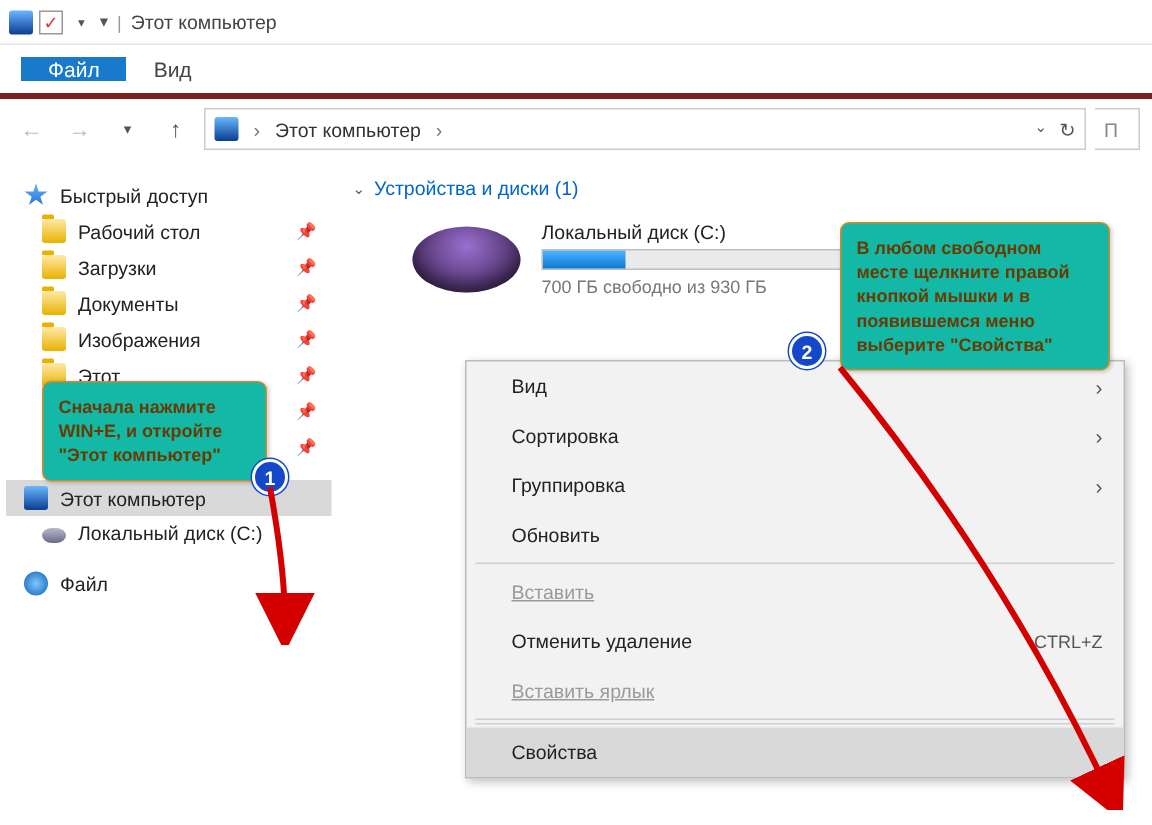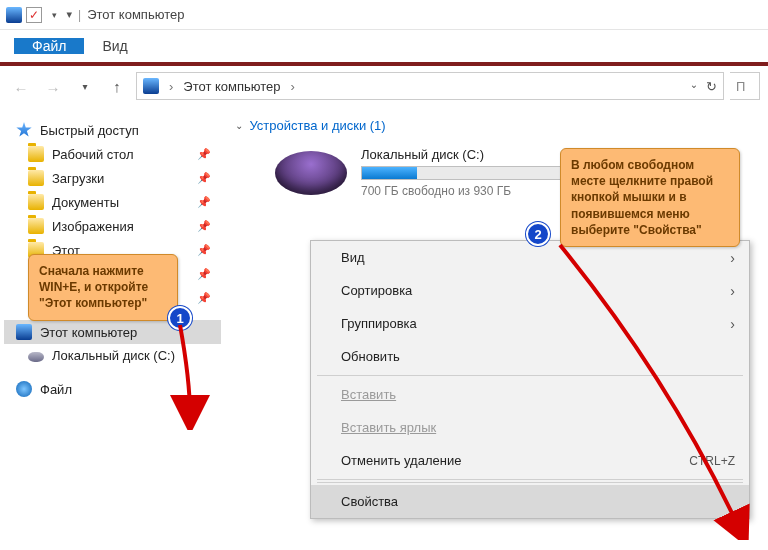--- a/index.html
+++ b/index.html
@@ -59,21 +59,21 @@
 
 .ctxmenu { position:absolute; left:310px; top:240px; width:440px; background:#f2f2f2; border:1px solid #bcbcbc; box-shadow:2px 2px 6px rgba(0,0,0,.25); }
 .ctx-item { padding:9px 28px 9px 30px; border-bottom:none; color:#222; display:flex; align-items:center; position:relative;}
 .ctx-item.disabled{color:#9a9a9a;text-decoration:underline;}
 .ctx-item.highlight{background:#d9d9d9;}
 .ctx-sep{height:1px;background:#cfcfcf;margin:2px 6px;}
 .ctx-arrow{position:absolute;right:14px;color:#555;font-size:14px;}
 .ctx-shortcut{position:absolute;right:14px;color:#555;font-size:12px;}
 
 
-.callout { position:absolute; background:#fdba74; border:1px solid #d08a2a; border-radius:6px; padding:8px 10px; font-size:12px; color:#6b3a00; line-height:1.35; box-shadow:1px 1px 3px rgba(0,0,0,.2); }
+.callout { position:absolute; background:#14b8a6; border:1px solid #d08a2a; border-radius:6px; padding:8px 10px; font-size:12px; color:#6b3a00; line-height:1.35; box-shadow:1px 1px 3px rgba(0,0,0,.2); }
 .callout.c1{ left:28px; top:254px; width:150px; font-weight:600;}
 .callout.c2{ left:560px; top:148px; width:180px; font-weight:600;}
 
 .badge{position:absolute;width:24px;height:24px;border-radius:50%;background:#1447c9;border:2px solid #fff;color:#fff;display:flex;align-items:center;justify-content:center;font-weight:bold;font-size:13px;box-shadow:0 0 0 1px #1447c9;}
 .badge.b1{left:168px;top:306px;}
 .badge.b2{left:526px;top:222px;}
 
 .arrow{position:absolute;pointer-events:none;}
 </style>
 </head>
@@ -206,26 +206,26 @@
       <span>Группировка</span>
       <span class="ctx-arrow">›</span>
     </div>
   <div class="ctx-item">
       <span>Обновить</span>
     </div>
   <div class="ctx-sep"></div>
   <div class="ctx-item disabled">
       <span>Вставить</span>
     </div>
+  <div class="ctx-item">
+      <span>Отменить удаление</span>
+      <span class="ctx-shortcut">CTRL+Z</span>
+    </div>
   <div class="ctx-item disabled">
       <span>Вставить ярлык</span>
-    </div>
-  <div class="ctx-item">
-      <span>Отменить удаление</span>
-      <span class="ctx-shortcut">CTRL+Z</span>
     </div>
   <div class="ctx-sep"></div>
   <div class="ctx-sep"></div>
   <div class="ctx-item highlight">
       <span>Свойства</span>
     </div>
 </div>
 
 <div class="callout c1"><span>Сначала нажмите WIN+E, и откройте "Этот компьютер"</span></div>
 <div class="callout c2"><span>В любом свободном месте щелкните правой кнопкой мышки и в появившемся меню выберите "Свойства"</span></div>

